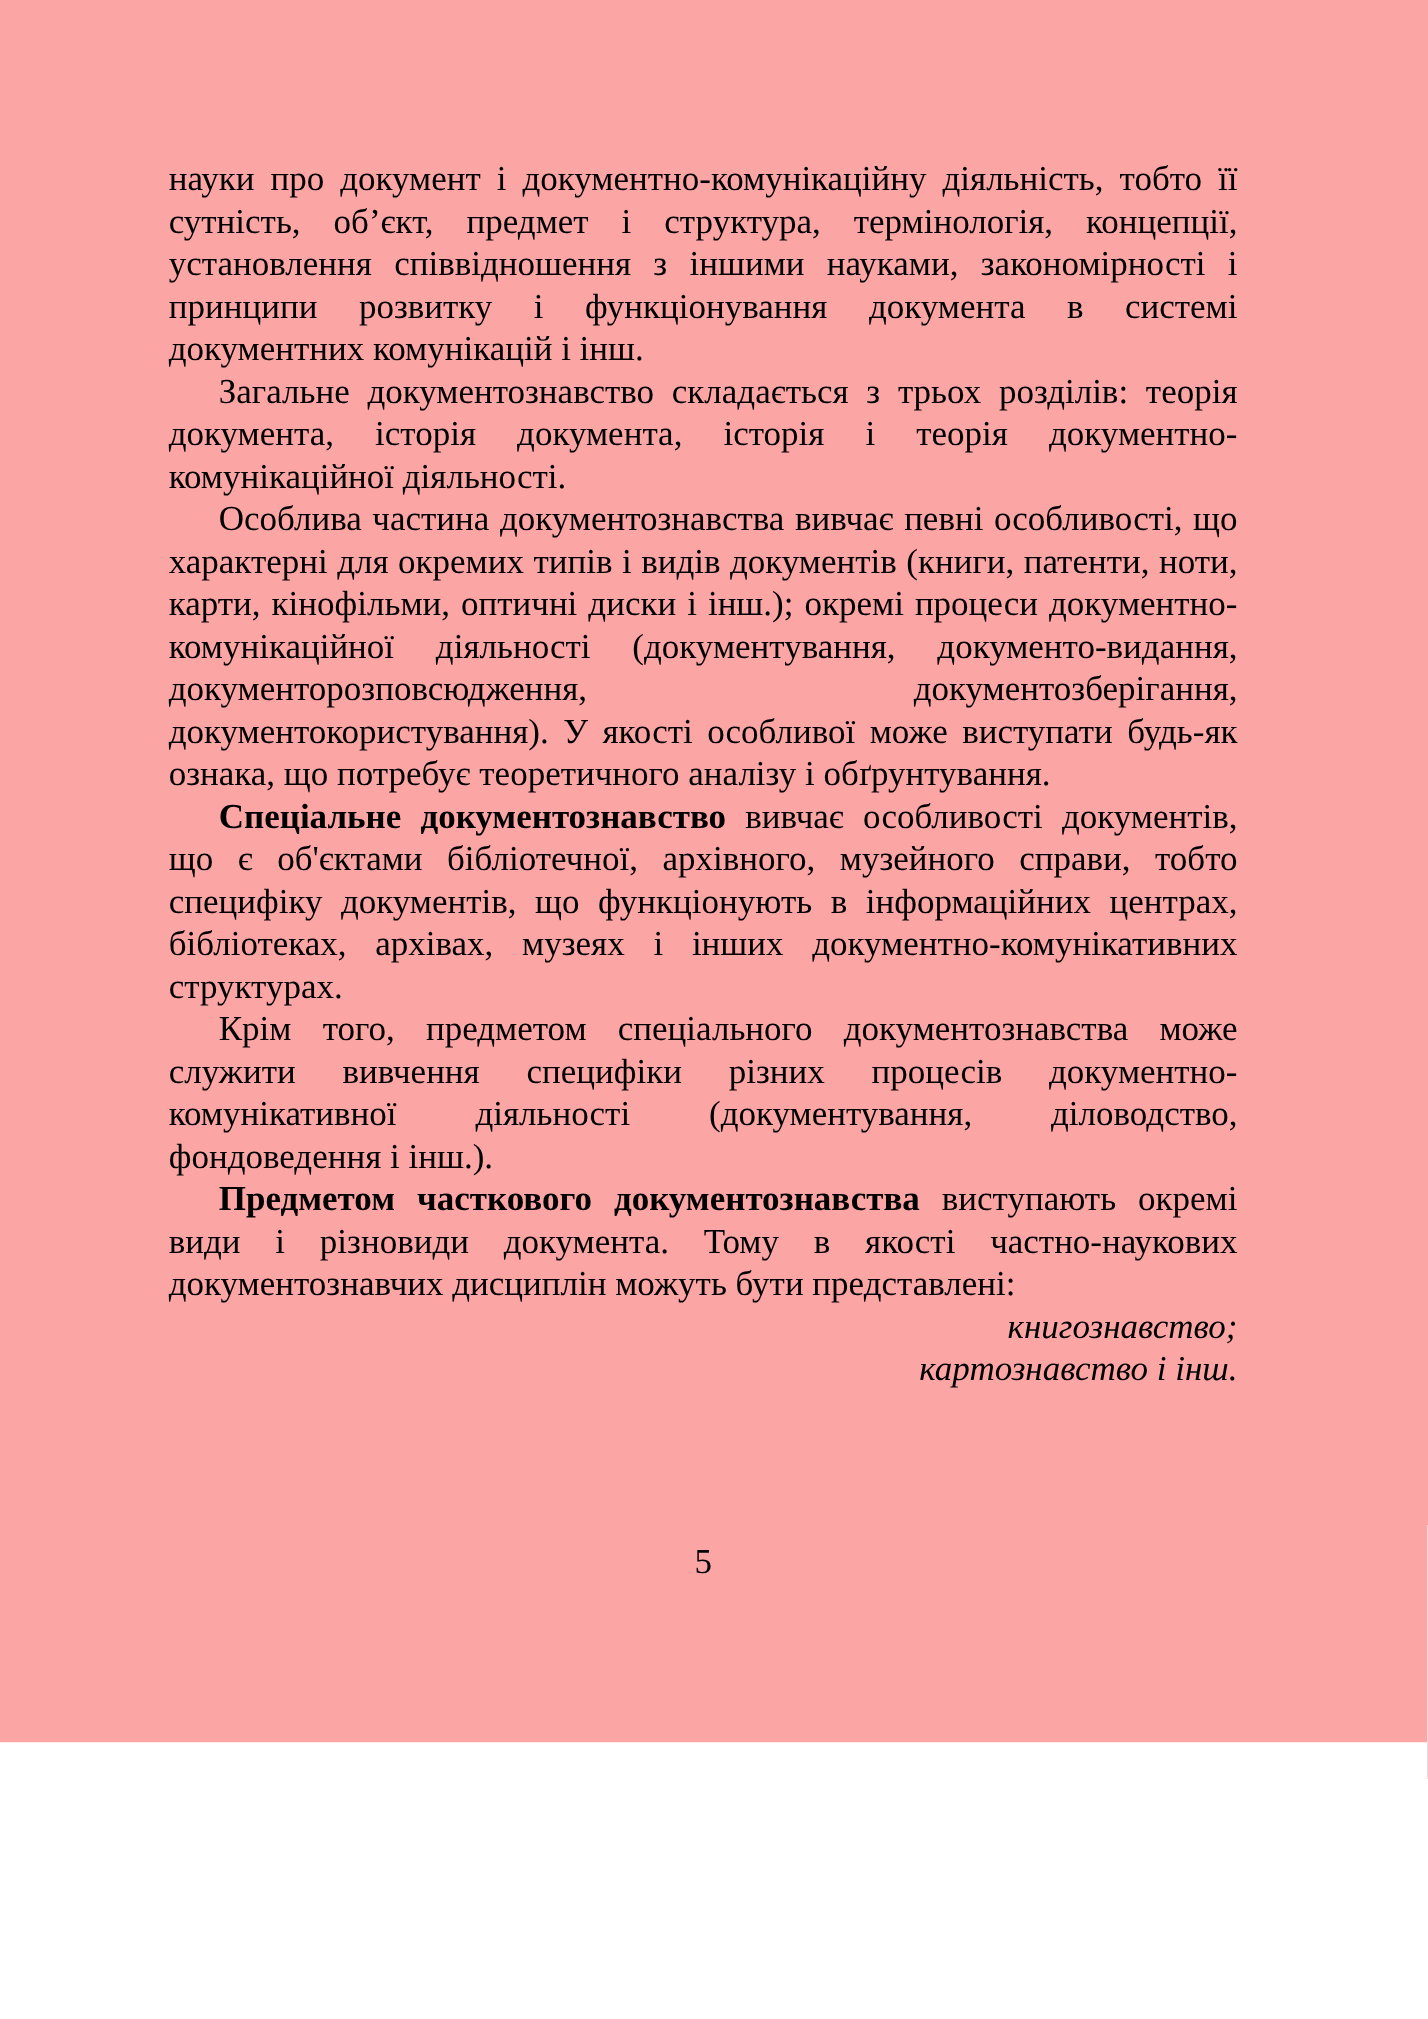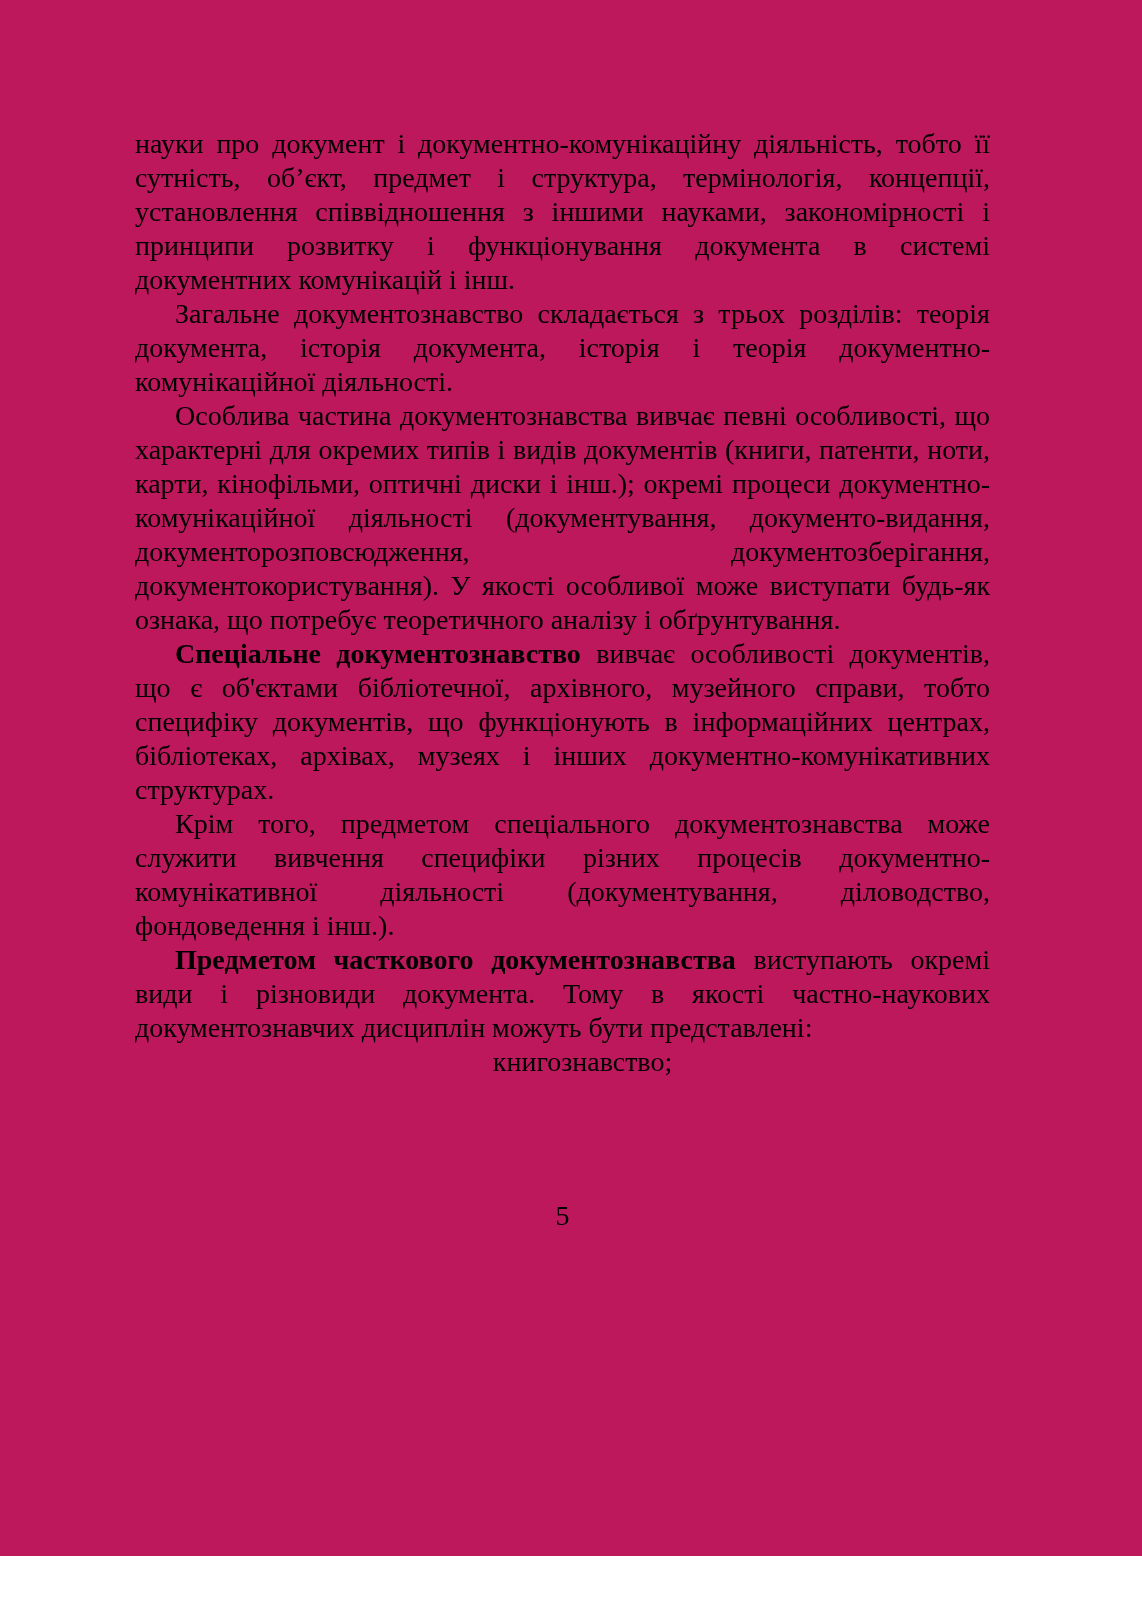--- a/index.html
+++ b/index.html
@@ -3,40 +3,41 @@
 <meta charset="utf-8">
 <style>
   html, body {
     margin: 0;
     padding: 0;
     background: #ffffff;
   }
   .page {
     position: relative;
     width: 1142px;
-    height: 1556px;
+    height: 1394px;
     box-sizing: border-box;
-    background: #be185d;
+    background: #fca5a5;
     color: #000000;
     font-family: "Liberation Serif", "DejaVu Serif", serif;
     padding: 127px 152px 0 135px;
     overflow: hidden;
   }
   .para {
     margin: 0;
     font-size: 28px;
     line-height: 34px;
     text-align: justify;
     letter-spacing: 0px;
   }
   .para.indent {
     text-indent: 40px;
   }
   .para.list-line {
-    text-align: center;
+    text-align: right;
+    font-style: italic;
   }
   .para b {
     font-weight: bold;
   }
   .page-number {
     margin-top: 120px;
     text-align: center;
     font-size: 28px;
     line-height: 34px;
     font-family: "Liberation Serif", "DejaVu Serif", serif;
@@ -57,17 +58,18 @@
 
   <p class="para indent"><b>Спеціальне документознавство</b><span> вивчає особливості документів, що є об'єктами бібліотечної, архівного, музейного справи, тобто специфіку документів, що функціонують в інформаційних центрах, бібліотеках, архівах, музеях і інших документно-комунікативних структурах.</span></p>
 
   <p class="para indent"><span>Крім того, предметом спеціального документознавства може служити вивчення специфіки різних процесів документно-комунікативної діяльності (документування, діловодство, фондоведення і інш.).</span></p>
 
   <p class="para indent"><b>Предметом часткового документознавства</b><span> виступають окремі види і різновиди документа. Тому в якості частно-наукових документознавчих дисциплін можуть бути представлені:</span></p>
 
   <p class="para indent list-line"><span>книгознавство;</span></p>
 
 
+  <p class="para indent list-line"><span>картознавство і інш.</span></p>
 
 
   <div class="page-number">5</div>
 
 </div>
 
 </body></html>

